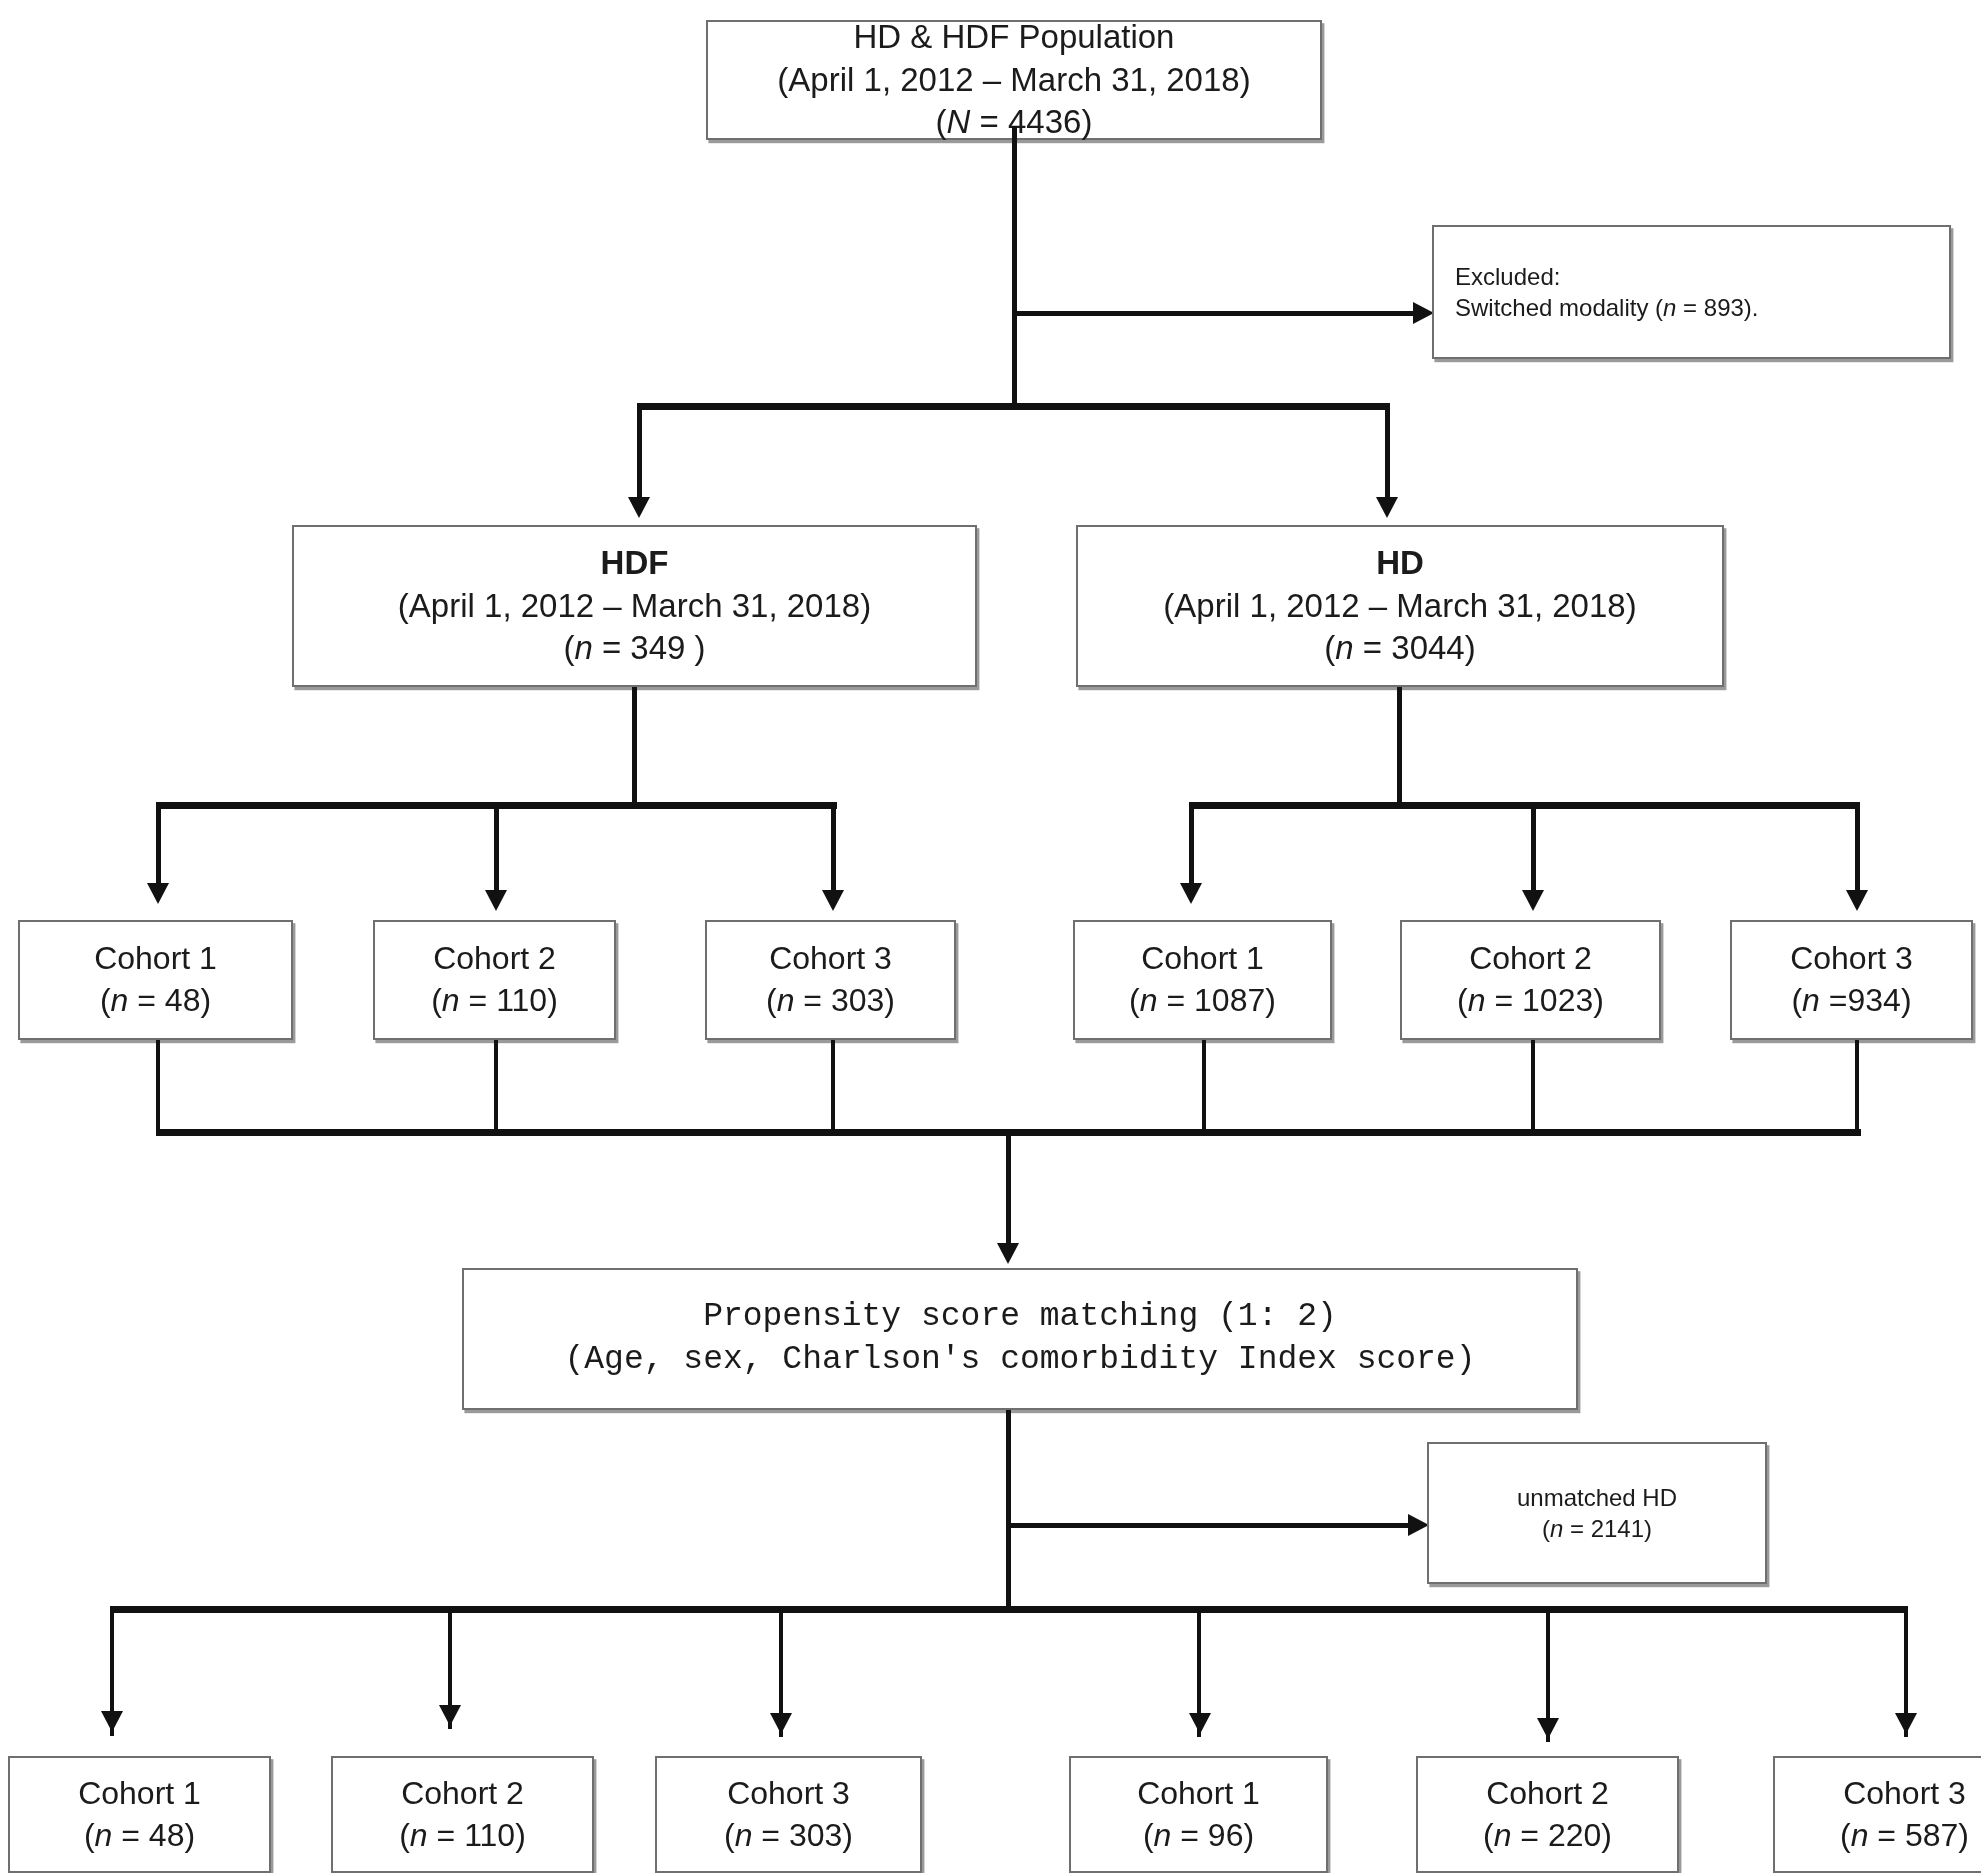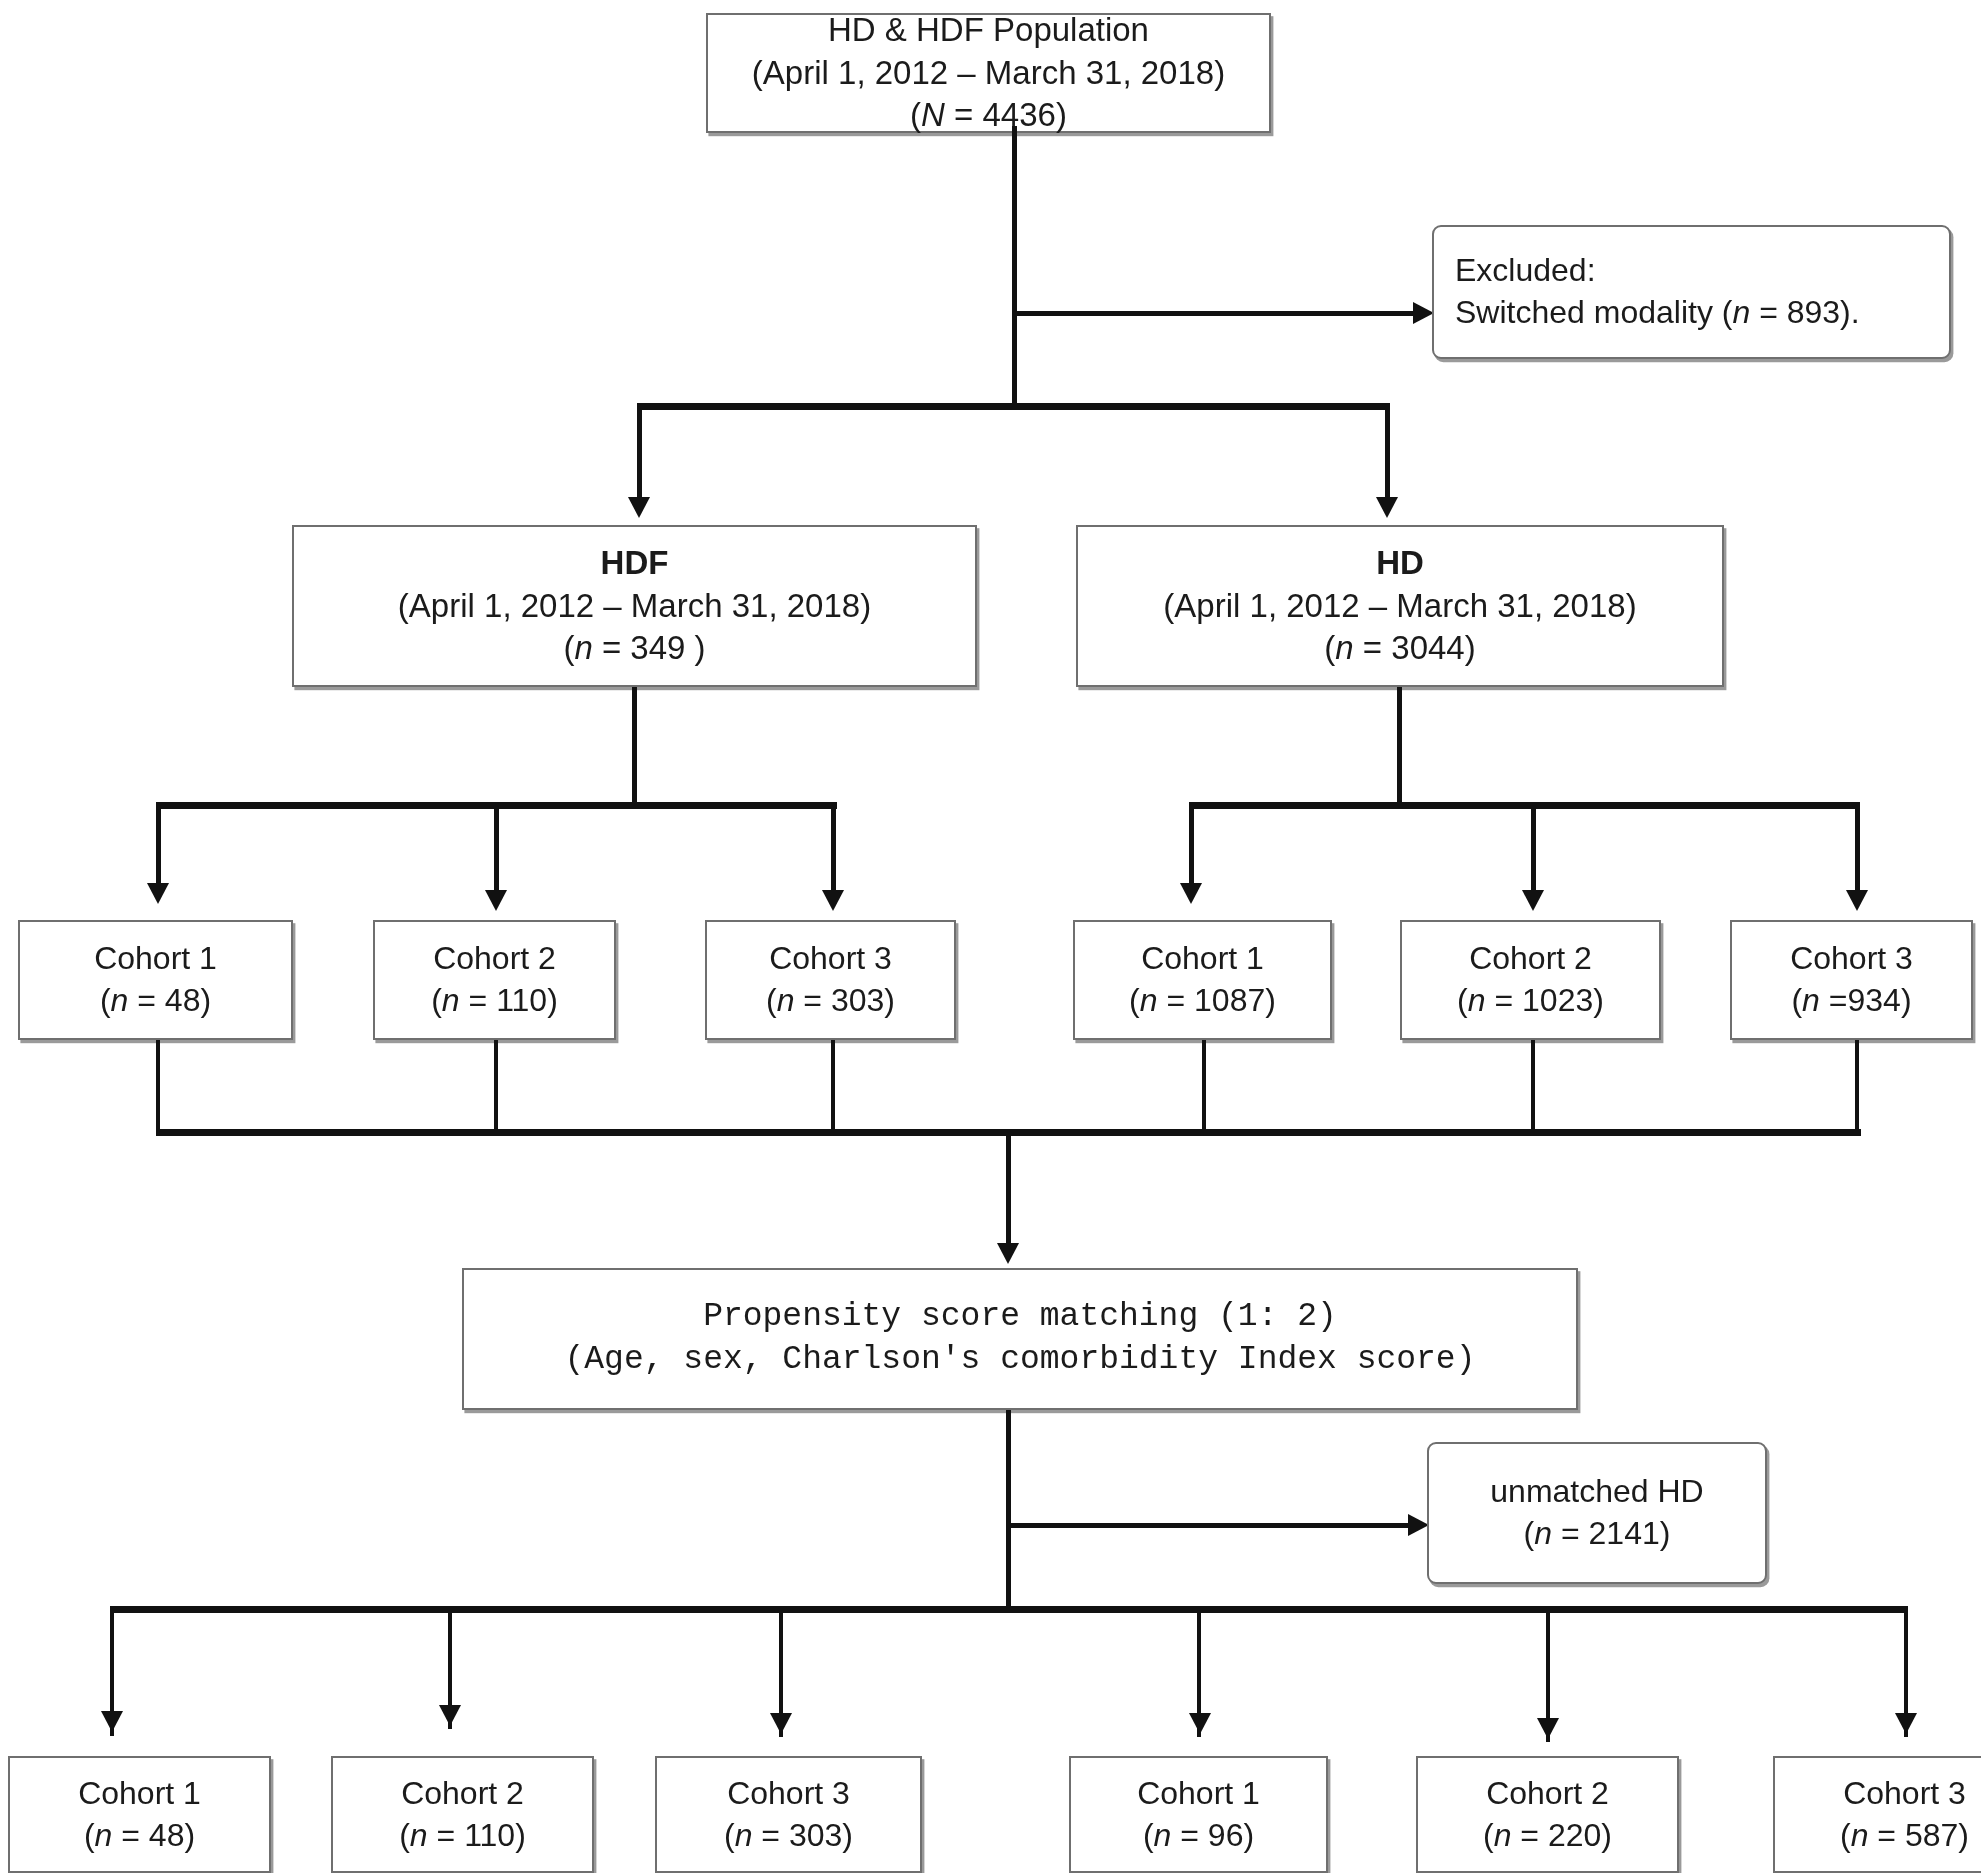--- a/index.html
+++ b/index.html
@@ -37,21 +37,21 @@
     white-space: pre;
   }
   .box.shadow {
     box-shadow: 2.4px 3.2px 0 0 #9a9a9a;
   }
   .b-title { font-weight: bold; }
   .ital { font-style: italic; }
 
   
   .fs-big   { font-size: 33px; }
-  .fs-mid   { font-size: 32px; border-radius: 9px; }
+  .fs-mid   { font-size: 24px; }
   .fs-small { font-size: 32px; }
 
   .box.left-align {
     align-items: flex-start;
     text-align: left;
     padding-left: 21px;
   }
 
   
   .ln-v, .ln-h {
@@ -77,21 +77,21 @@
     border-top: 11.3px solid transparent;
     border-bottom: 11.3px solid transparent;
     border-left: 21px solid #111111;
   }
 </style>
 </head>
 <body>
 
 <div id="flow">
 
-  <div class="box shadow fs-big" style="left:706px; top:13px; width:565px; height:120px;">
+  <div class="box shadow fs-big" style="left:706px; top:20px; width:616px; height:120px;">
     <span class="ln">HD &amp; HDF Population</span>
     <span class="ln">(April 1, 2012 – March 31, 2018)</span>
     <span class="ln"><span>(</span><span class="ital">N</span><span> = 4436)</span></span>
   </div>
 
   <div class="ln-v" style="left:1012px; top:126px; height:282px;"></div>
 
   <div class="ln-h" style="left:1012px; top:311px; width:403px;"></div>
   <div class="arrow-right" style="left:1413px; top:302px;"></div>
 

